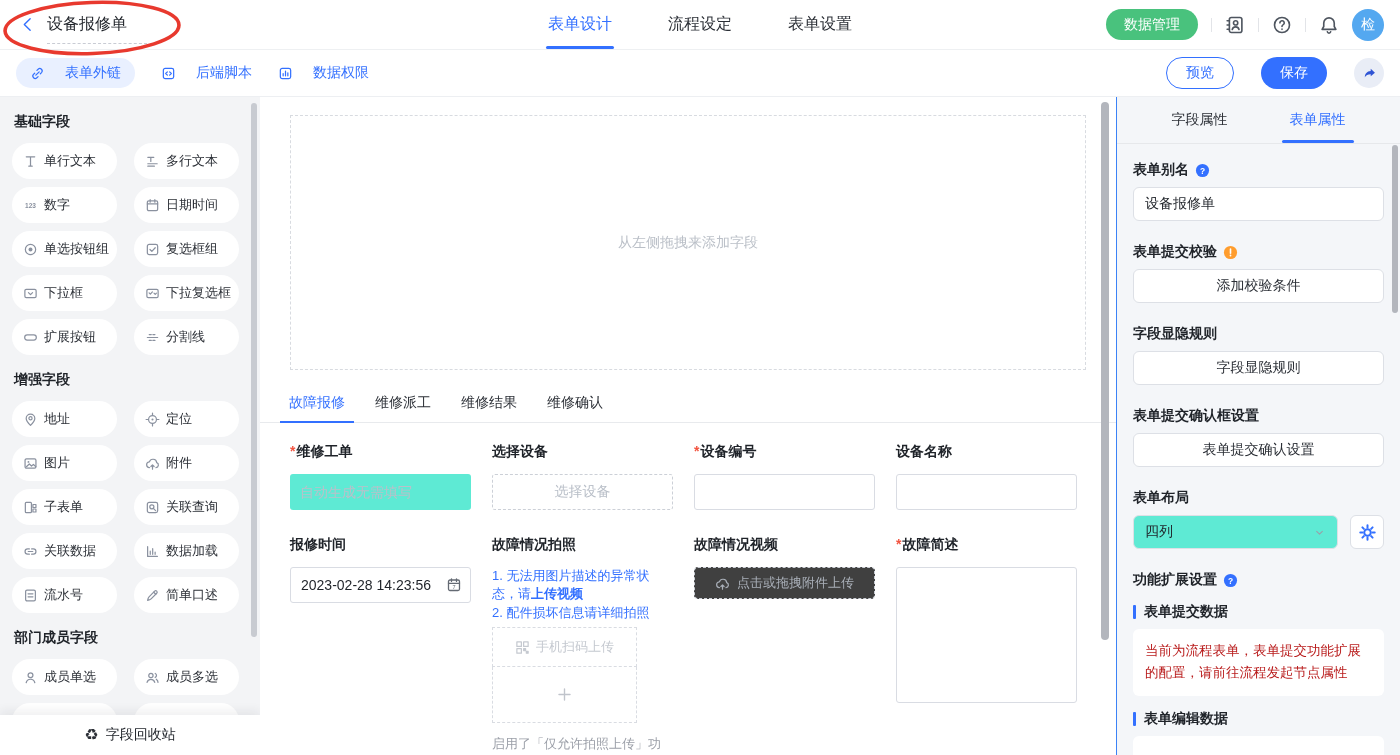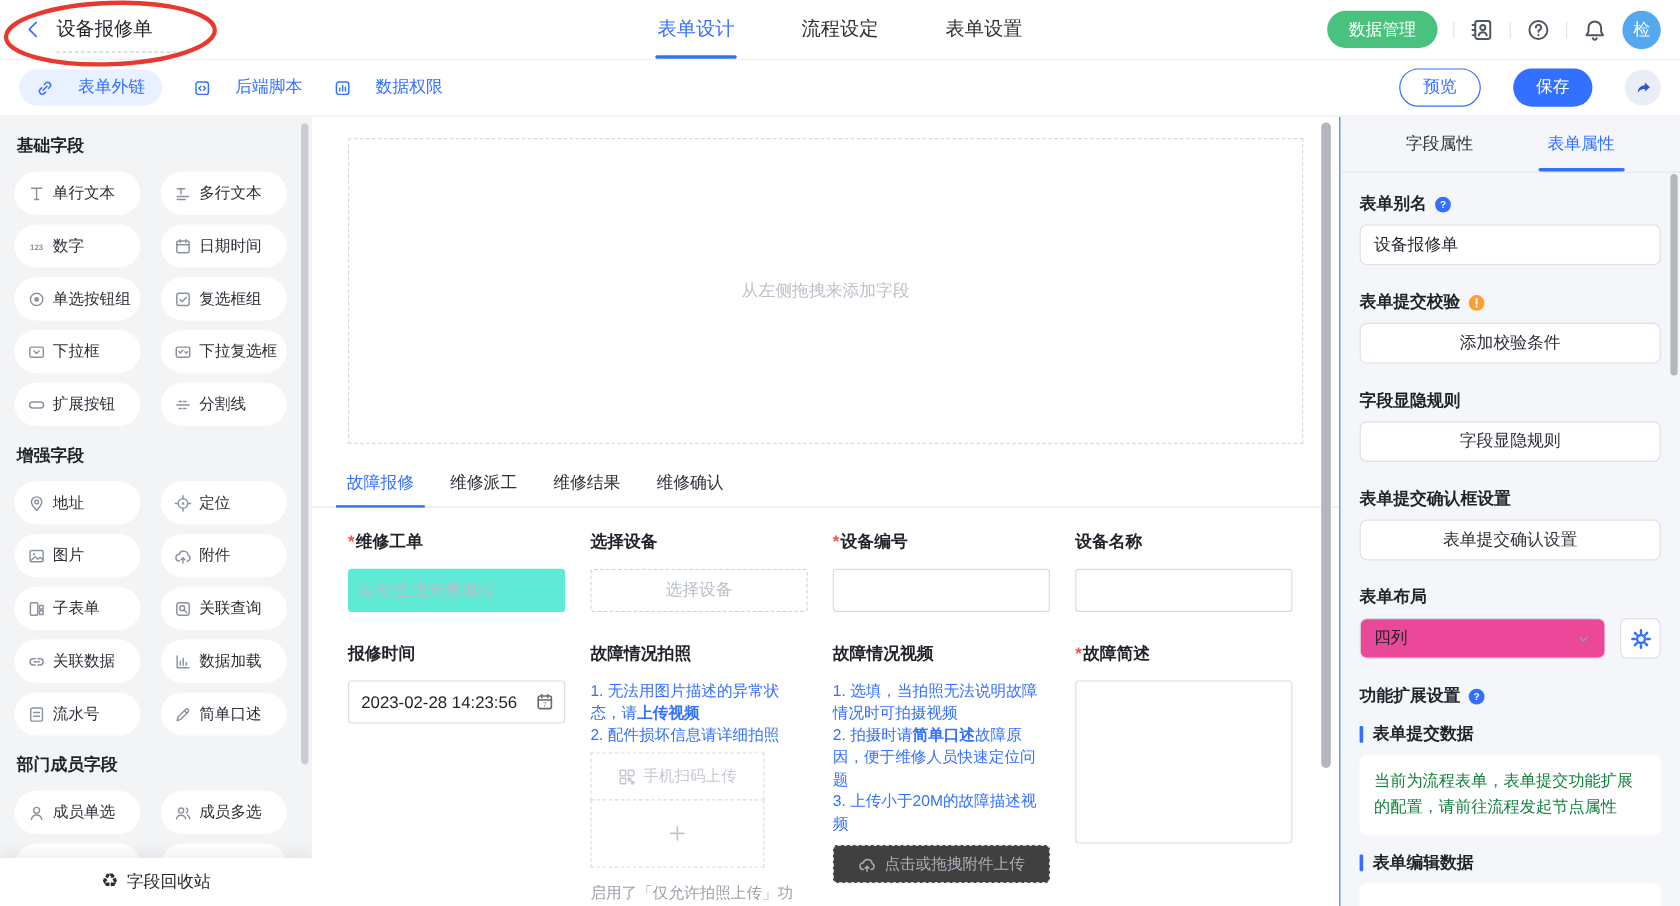--- a/index.html
+++ b/index.html
@@ -83,26 +83,26 @@
   .rtab { display: flex; align-items: center; font-size: 14px; color: #2b2f36; position: relative; padding: 0 4px; cursor: pointer; }
   .rtab.active { color: #3370ff; }
   .rtab.active::after { content: ""; position: absolute; left: -4px; right: -4px; bottom: 0; height: 3px; background: #3370ff; border-radius: 2px; }
   .rs-content { padding: 17px 16px 0; }
   .rs-label { display: flex; align-items: center; gap: 6px; font-size: 14px; font-weight: 700; color: #1f2329; margin-top: 22px; }
   .rs-content > .rs-label:first-child { margin-top: 0; }
   .rs-label .icon { font-size: 15px; }
   .rs-input { margin-top: 8px; width: 100%; height: 34px; background: #fff; border: 1px solid #dde0e6; border-radius: 6px; padding: 0 11px; font-size: 14px; color: #1f2329; font-family: inherit; }
   .rs-btn { margin-top: 8px; width: 100%; height: 34px; background: #fff; border: 1px solid #dde0e6; border-radius: 6px; font-size: 14px; color: #2b2f36; display: flex; align-items: center; justify-content: center; cursor: pointer; }
   .layout-row { margin-top: 8px; display: flex; gap: 12px; }
-  .rs-select { flex: 1; height: 34px; background: #ec4899; border: 1px solid #dde0e6; border-radius: 6px; display: flex; align-items: center; justify-content: space-between; padding: 0 11px; font-size: 14px; cursor: pointer; }
+  .rs-select { flex: 1; height: 34px; background: #5eead4; border: 1px solid #dde0e6; border-radius: 6px; display: flex; align-items: center; justify-content: space-between; padding: 0 11px; font-size: 14px; cursor: pointer; }
   .rs-select .chev { font-size: 13px; color: #9aa0a8; }
   .gear-btn { width: 34px; height: 34px; flex: none; background: #fff; border: 1px solid #dde0e6; border-radius: 6px; display: flex; align-items: center; justify-content: center; font-size: 17px; cursor: pointer; }
   .sub-head { margin-top: 14px; display: flex; align-items: center; gap: 8px; font-size: 14px; font-weight: 700; color: #1f2329; }
   .sub-head::before { content: ""; width: 3px; height: 14px; background: #3370ff; border-radius: 1px; }
-  .warn-box { margin-top: 8px; background: #fff; border-radius: 6px; padding: 11px 12px; font-size: 13.5px; line-height: 1.65; color: #15803d; }
+  .warn-box { margin-top: 8px; background: #fff; border-radius: 6px; padding: 11px 12px; font-size: 13.5px; line-height: 1.65; color: #b91c1c; }
   .stub-box { margin-top: 8px; background: #fff; border-radius: 6px; height: 40px; }
   .rs-scroll { position: absolute; right: 2px; top: 48px; width: 6px; height: 168px; background: #b3b6bd; border-radius: 3px; }
 </style>
 </head>
 <body>
 
 <div class="app">
 
   <header class="topbar">
     <div class="hdr-left">
@@ -490,25 +490,20 @@
                 <svg viewBox="0 0 16 16" width="1em" height="1em" fill="none" stroke="currentColor" stroke-width="1.3" stroke-linecap="round" stroke-linejoin="round">
                   <path d="M8 2.8v10.4M2.8 8h10.4"></path>
                 </svg>
               </span>
           </div>
           <div class="photo-note">启用了「仅允许拍照上传」功能，</div>
         </div>
 
         <div>
           <span class="f-label">故障情况视频</span>
-          <div class="desc">
-              <div><span>1. 选填，当拍照无法说明故障情况时可拍摄视频</span></div>
-              <div><span>2. 拍摄时请</span><span class="b">简单口述</span><span>故障原因，便于维修人员快速定位问题</span></div>
-              <div><span>3. 上传小于20M的故障描述视频</span></div>
-            </div>
           <div class="upload-btn">
             <span class="icon">
                 <svg viewBox="0 0 16 16" width="1em" height="1em" fill="none" stroke="currentColor" stroke-width="1.3" stroke-linecap="round" stroke-linejoin="round">
                   <path d="M11.7 12.4a2.8 2.8 0 0 0 .8-5.4 4 4 0 0 0-7.8-.7 3 3 0 0 0 .1 6"></path>
                   <path d="M8 14V9.6M6.3 11.2 8 9.5l1.7 1.7"></path>
                 </svg>
               </span>
             <span>点击或拖拽附件上传</span>
           </div>
         </div>

